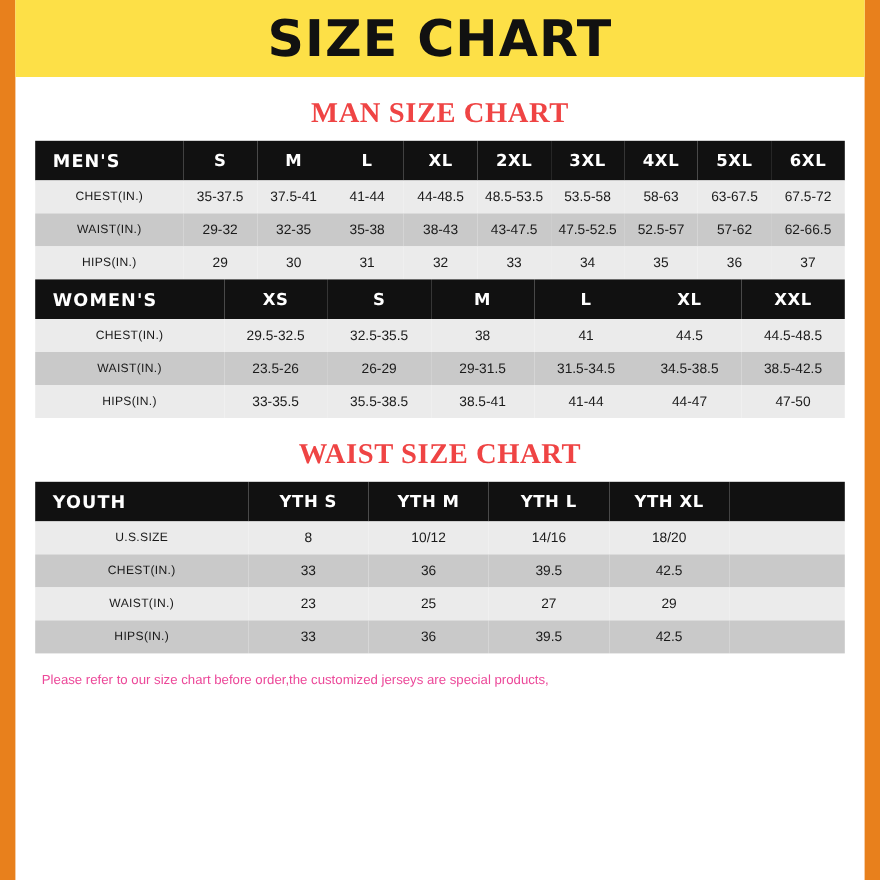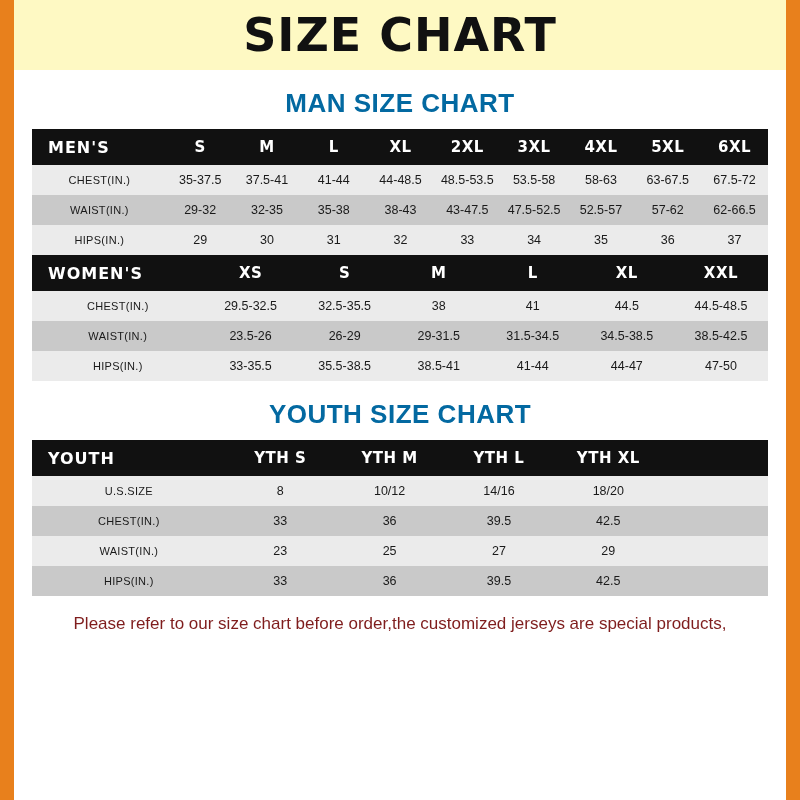--- a/index.html
+++ b/index.html
@@ -18,43 +18,43 @@
     position: relative;
     width: 800px;
     height: 800px;
     box-sizing: border-box;
     border-left: 14px solid #e8801c;
     border-right: 14px solid #e8801c;
     background: #ffffff;
   }
   .banner {
     height: 70px;
-    background: #fef9c3;
+    background: #fde047;
     display: flex;
     align-items: center;
     justify-content: center;
   }
   .banner-title {
     font-family: "DejaVu Sans", sans-serif;
     font-weight: 700;
     font-size: 46px;
     letter-spacing: 1px;
     color: #111111;
     line-height: 1;
   }
   .content {
     padding: 0 18px;
   }
   .section-title {
     text-align: center;
-    font-family: Liberation Sans, sans-serif;
+    font-family: Liberation Serif, serif;
     font-weight: 700;
     font-size: 26px;
     letter-spacing: 0.5px;
-    color: #0369a1;
+    color: #ef4444;
     margin: 18px 0 10px 0;
   }
   table.size-table {
     width: 100%;
     border-collapse: collapse;
     table-layout: fixed;
     font-size: 12.5px;
     padding-left: 20px;
   }
   table.size-table th {
@@ -86,23 +86,23 @@
   }
   tr.band-light td { background: #ebebeb; }
   tr.band-dark td { background: #c9c9c9; }
   .women-table th { font-size: 16px; height: 38px; margin-top: 16px; }
   .women-table td { height: 32px; font-size: 13.5px; }
   .youth-table th { font-size: 16px; height: 38px; }
   .youth-table td { height: 32px; font-size: 13.5px; }
   .notice {
     margin-top: 16px;
     padding: 0 6px;
-    text-align: center;
-    color: #7f1d1d;
-    font-size: 17px;
+    text-align: left;
+    color: #ec4899;
+    font-size: 12px;
     line-height: 1.45;
   }
   .notice div { white-space: nowrap; }
 </style>
 </head>
 <body>
 
 <div class="page">
 
   <div class="banner">
@@ -203,21 +203,21 @@
           <td>33-35.5</td>
           <td>35.5-38.5</td>
           <td>38.5-41</td>
           <td>41-44</td>
           <td>44-47</td>
           <td>47-50</td>
         </tr>
       </tbody>
     </table>
 
-    <div class="section-title">YOUTH SIZE CHART</div>
+    <div class="section-title">WAIST SIZE CHART</div>
     <table class="size-table youth-table">
       <thead>
         <tr>
           <th class="rowhead" style="width:24%">YOUTH</th>
           <th>YTH S</th>
           <th>YTH M</th>
           <th>YTH L</th>
           <th>YTH XL</th>
           <th style="width:14%; background:#111111;"></th>
         </tr>

